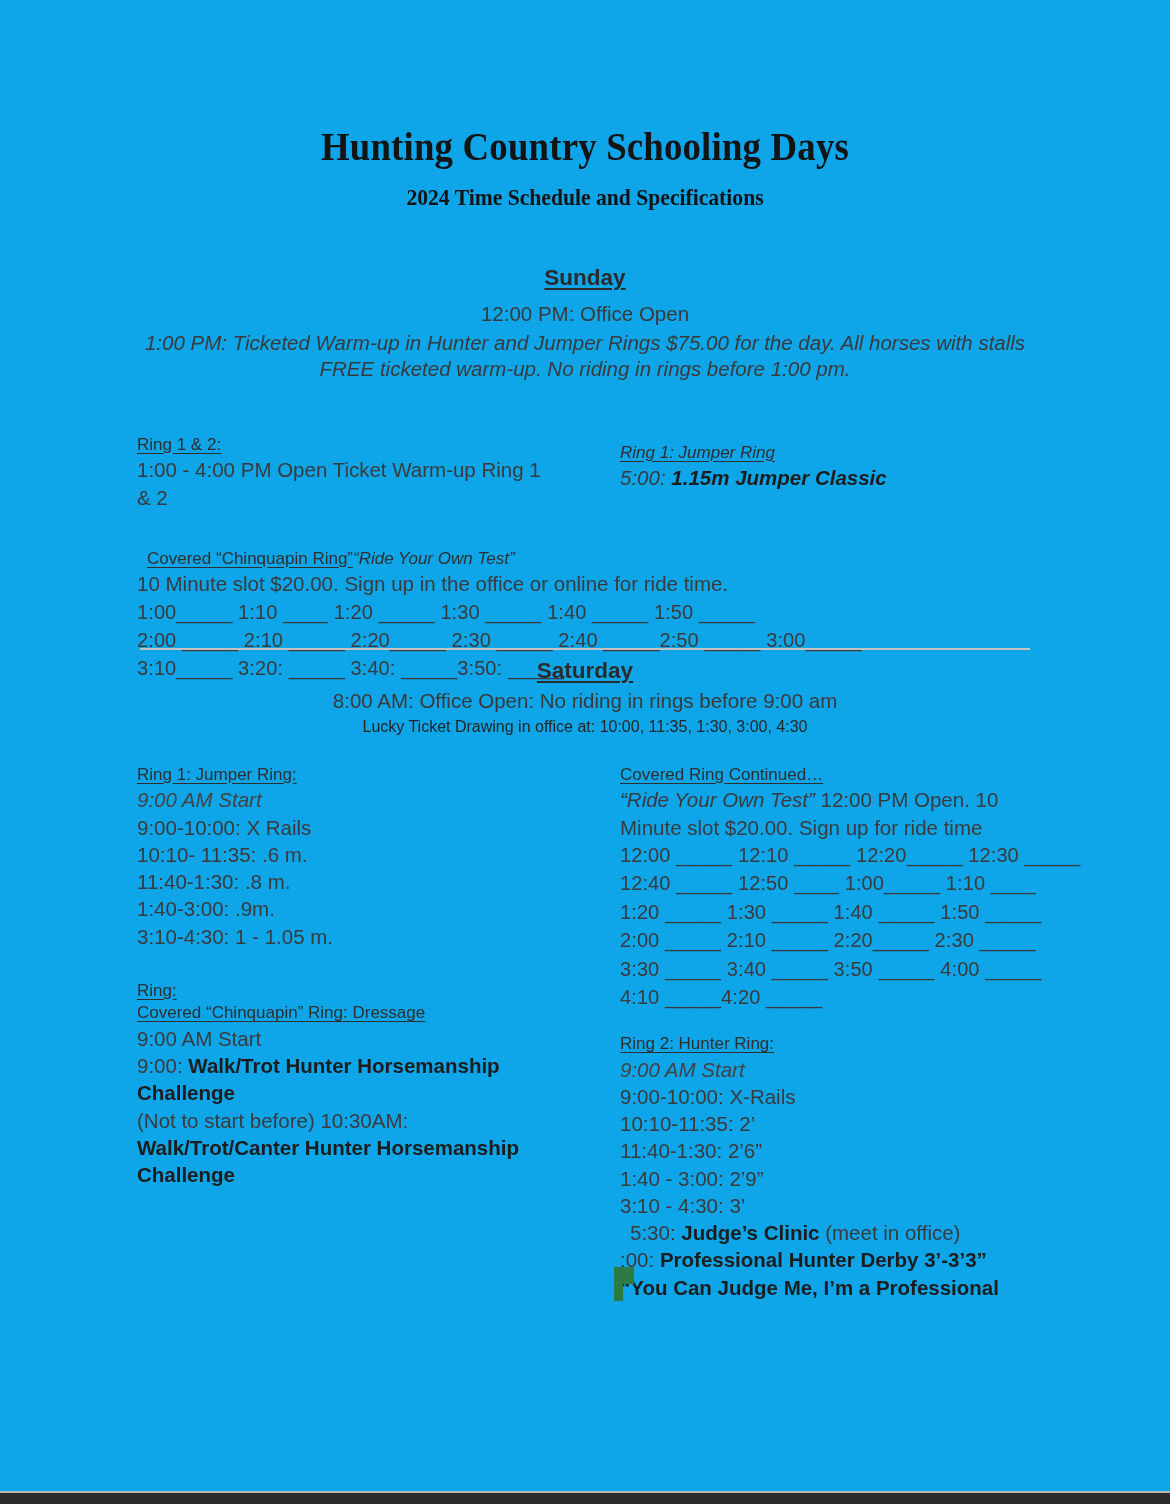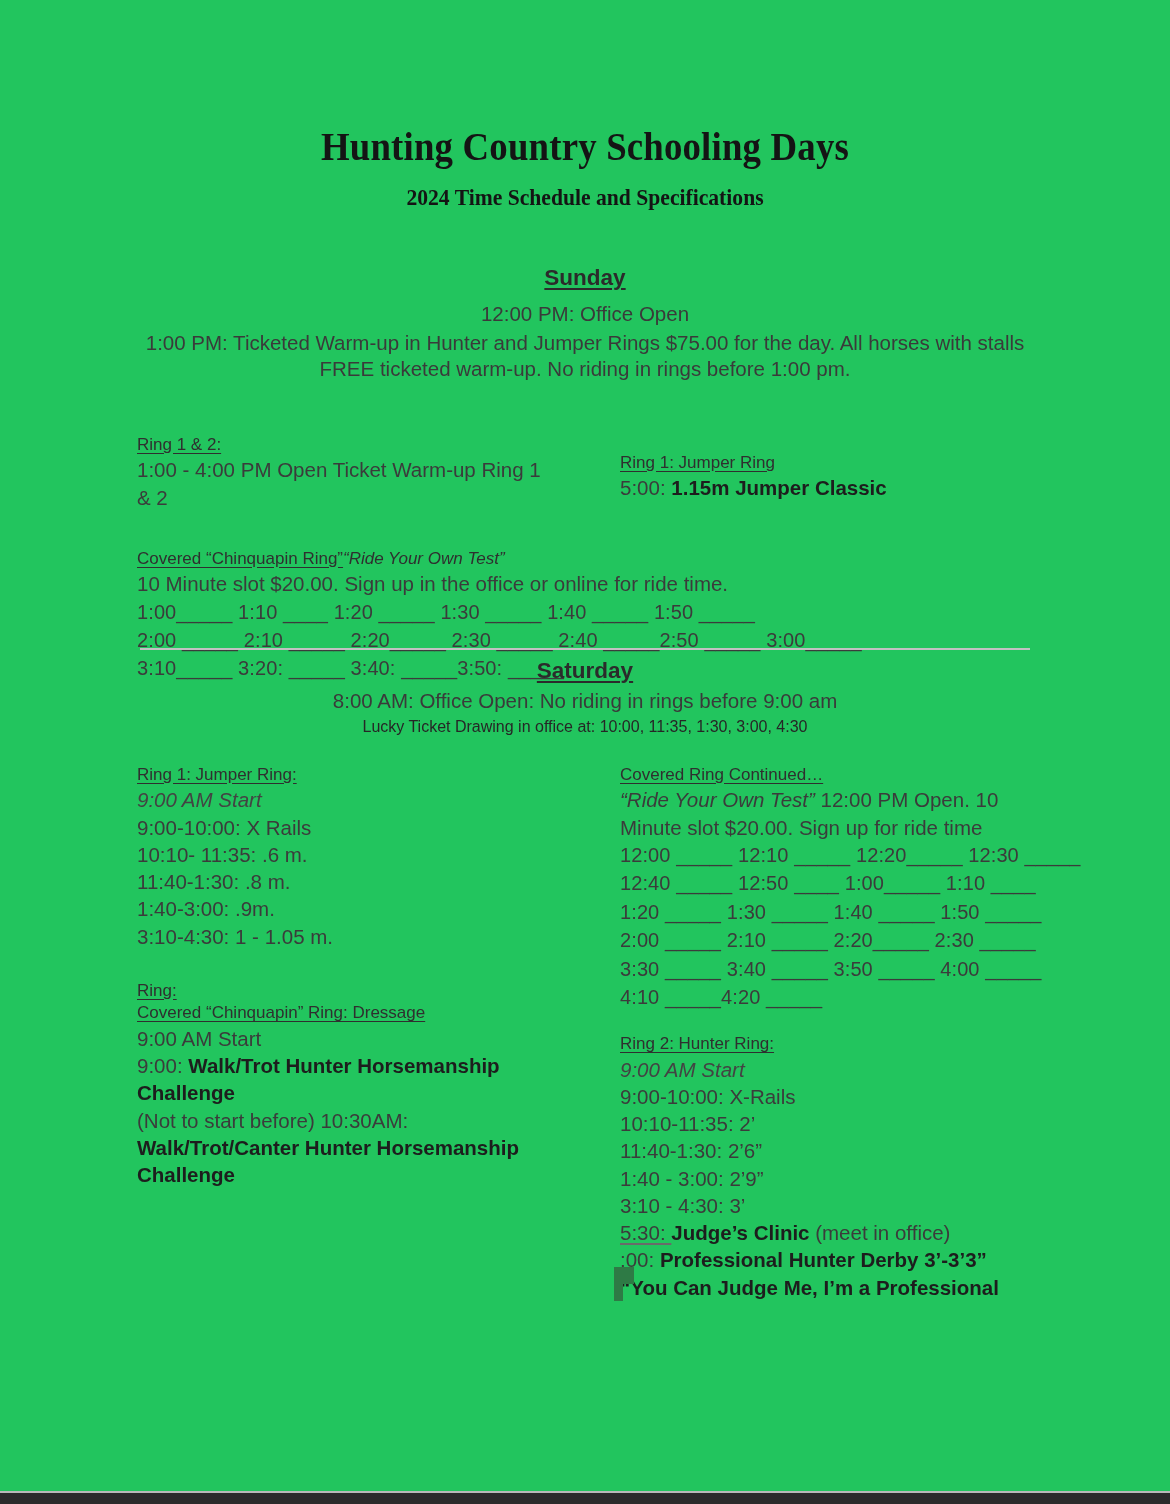--- a/index.html
+++ b/index.html
@@ -13,21 +13,21 @@
     height: 1504px;
     position: relative;
     overflow: hidden;
     font-family: "Liberation Sans", sans-serif;
     color: #231f20;
   }
 
   .page {
     position: absolute;
     inset: 0;
-    background: #22c55e;
+    background: #0ea5e9;
   }
 
   
   .masthead { text-align: center; }
   .doc-title {
     font-family: "Liberation Serif", serif;
     font-weight: bold;
     font-size: 40px;
     letter-spacing: 0.2px;
     margin: 0;
@@ -103,21 +103,21 @@
   }
   .line.italic { font-style: italic; color: #434343; }
   .line b, .bold { font-weight: bold; color: #1d1d1d; }
   .slotline {
     font-size: 20px;
     line-height: 1.42;
     color: #3b3b3b;
     white-space: nowrap;
     letter-spacing: 0.1px;
   }
-  .ul { text-decoration: underline; text-underline-offset: 3px; }
+  .ul { text-underline-offset: 3px; margin-left: 10px; }
 
   .divider {
     position: absolute;
     left: 140px;
     width: 890px;
     height: 2px;
     background: #c2c2c2;
   }
 
   
@@ -145,32 +145,32 @@
 <div class="page">
 
   <div class="masthead">
     <h1 class="doc-title">Hunting Country Schooling Days</h1>
     <h2 class="doc-subtitle">2024 Time Schedule and Specifications</h2>
   </div>
 
   <div class="center-block">
     <div id="friday-heading" class="day-heading">Sunday</div>
     <div id="friday-open" class="center-line">12:00 PM:  Office Open</div>
-    <div id="friday-ticket" class="center-line" style="line-height:1.26;">1:00 PM: Ticketed Warm-up in Hunter and Jumper Rings $75.00 for the day.  All horses with stalls FREE ticketed warm-up. No riding in rings before 1:00 pm.</div>
+    <div id="friday-ticket" class="center-line" style="line-height:1.26;font-style:italic;">1:00 PM: Ticketed Warm-up in Hunter and Jumper Rings $75.00 for the day.  All horses with stalls FREE ticketed warm-up. No riding in rings before 1:00 pm.</div>
   </div>
 
   <div class="cols" style="margin-top:52px; height:240px;">
 
     <div class="col-left">
       <div class="sec-title">Ring 1 &amp; 2:</div>
       <div class="line">1:00 - 4:00 PM Open Ticket Warm-up Ring 1</div>
       <div class="line">&amp; 2</div>
     </div>
 
-    <div class="col-right" style="top:18px;">
+    <div class="col-right" style="top:8px;font-style:italic;">
       <div class="sec-title">Ring 1:  Jumper Ring</div>
       <div class="line">
         <span>5:00:</span>
         <b>1.15m Jumper Classic</b>
       </div>
     </div>
 
     <div class="abs" style="left:0; top:114px; width:900px;">
       <div class="sec-title">
         <span class="ul">Covered “Chinquapin Ring”</span><span class="plain-italic">“Ride Your Own Test”</span>

